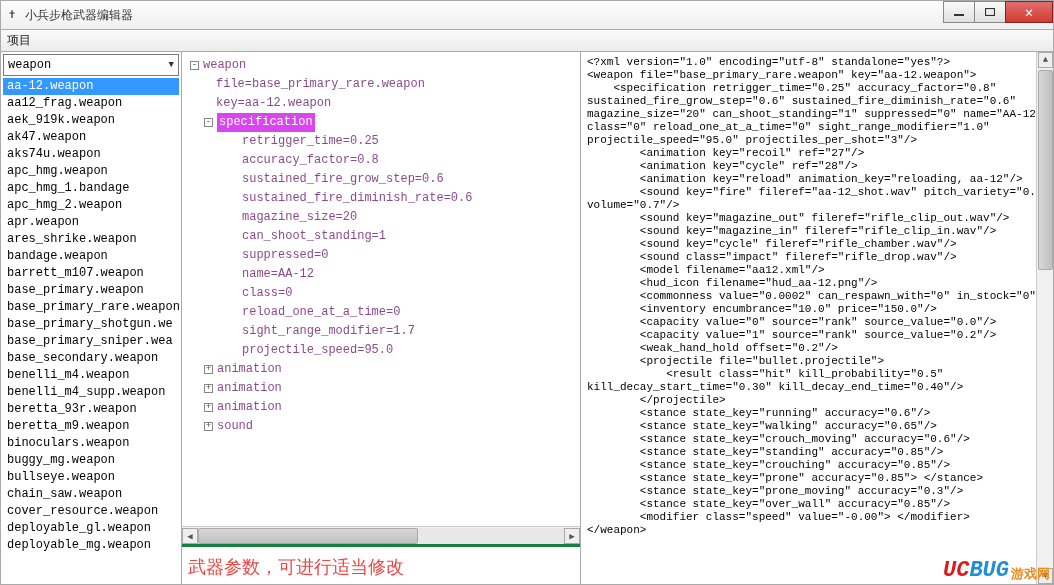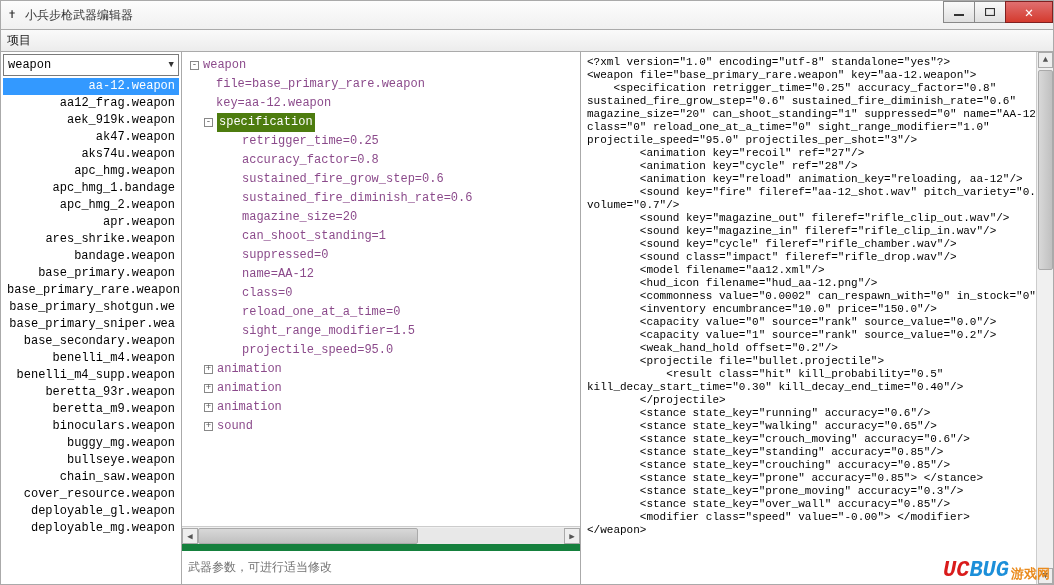--- a/index.html
+++ b/index.html
@@ -19,39 +19,39 @@
 
 .menubar { height:22px; background:linear-gradient(#fafafa,#ececec); border-left:1px solid #aaa; border-right:1px solid #aaa; border-bottom:1px solid #aaa; display:flex; align-items:center; padding:0 6px; }
 .menubar span { margin-right:12px; color:#222; }
 
 
 .main { display:flex; height:calc(585px - 30px - 22px); border:1px solid #aaa; border-top:0; }
 .left { width:180px; display:flex; flex-direction:column; border-right:0; }
 .dropdown { height:22px; margin:2px; border:1px solid #7a7a7a; display:flex; align-items:center; justify-content:space-between; padding:0 4px; background:#fff; }
 .dropdown .arrow { font-size:9px; color:#333; }
 .listbox { flex:1; overflow:hidden; margin:0 2px 2px 2px; border:0; background:#fff; }
-.listbox .item { padding:1px 4px; white-space:nowrap; color:#000; line-height:15px;text-align:right; }
+.listbox .item { padding:1px 4px; white-space:nowrap; color:#000; line-height:15px; }
 .listbox .item.sel { background:#3399ff; color:#fff; }
 
 
 .middle { width:400px; border-left:1px solid #aaa; border-right:1px solid #aaa; display:flex; flex-direction:column; }
 .tree { flex:1; overflow:hidden; padding:4px 0 0 0; font-family:"Consolas","Courier New",monospace; font-size:14px; line-height:19px; color:#000; position:relative; }
 .tree .node { white-space:nowrap; height:19px; display:flex; align-items:center; }
 .plusminus { display:inline-block; width:9px; height:9px; border:1px solid #888; text-align:center; line-height:7px; font-size:9px; color:#555; margin-right:4px; background:#fff; }
 .tree .tag { color:#8B4A8B; }
 .tree .attr { color:#8B4A8B; }
-.tree .sel { background:#4d7c0f; color:#fff; padding:0 2px; }
+.tree .sel { background:#d946ef; color:#fff; padding:0 2px; }
 .hscroll { height:18px; background:#f0f0f0; border-top:1px solid #ccc; position:relative; display:flex; align-items:center; }
 .hscroll .track { flex:1; background:#e8e8e8; height:16px; margin:0 16px; position:relative; }
 .hscroll .thumb { position:absolute; left:0; top:0; height:16px; width:60%; background:linear-gradient(#d8d8d8,#c0c0c0); border:1px solid #aaa; border-radius:2px; }
 .hscroll .btn { width:16px; height:16px; background:#eee; border:1px solid #aaa; position:absolute; top:1px; display:flex; align-items:center; justify-content:center; font-size:9px; color:#555;}
 .hscroll .btn.l { left:0; }
 .hscroll .btn.r { right:0; }
 
-.caption { height:40px; padding:8px 6px; font-size:12px; font-family:"SimSun"; color:#737373; border-top:7px solid #15803d; }
+.caption { height:40px; padding:8px 6px; font-size:18px; font-family:"SimSun"; color:#ef4444; border-top:3px solid #15803d; }
 
 
 .right { flex:1; position:relative; overflow:hidden; }
 .xml { padding:4px 6px; font-family:"Consolas","Courier New",monospace; font-size:11px; line-height:13px; color:#000; white-space:pre; word-break:break-all; }
 .vscroll { position:absolute; right:0; top:0; width:17px; height:100%; background:#f0f0f0; border-left:1px solid #ccc; }
 .vscroll .thumb { width:15px; background:linear-gradient(90deg,#d8d8d8,#c0c0c0); border:1px solid #aaa; border-radius:2px; position:absolute; left:1px; top:18px; height:200px; }
 .vscroll .btn { width:15px; height:16px; background:#eee; border:1px solid #aaa; position:absolute; left:1px; font-size:9px; color:#555; display:flex; align-items:center; justify-content:center;}
 .vscroll .btn.t{top:0}.vscroll .btn.b{bottom:0}
 
 
@@ -95,20 +95,21 @@
         <div class="item">aa12_frag.weapon</div>
         <div class="item">aek_919k.weapon</div>
         <div class="item">ak47.weapon</div>
         <div class="item">aks74u.weapon</div>
         <div class="item">apc_hmg.weapon</div>
         <div class="item">apc_hmg_1.bandage</div>
         <div class="item">apc_hmg_2.weapon</div>
         <div class="item">apr.weapon</div>
         <div class="item">ares_shrike.weapon</div>
         <div class="item">bandage.weapon</div>
+        <div class="item">barrett_m107.weapon</div>
         <div class="item">base_primary.weapon</div>
         <div class="item">base_primary_rare.weapon</div>
         <div class="item">base_primary_shotgun.we</div>
         <div class="item">base_primary_sniper.wea</div>
         <div class="item">base_secondary.weapon</div>
         <div class="item">benelli_m4.weapon</div>
         <div class="item">benelli_m4_supp.weapon</div>
         <div class="item">beretta_93r.weapon</div>
         <div class="item">beretta_m9.weapon</div>
         <div class="item">binoculars.weapon</div>
@@ -176,21 +177,21 @@
         <div class="node">
           <span class="ind" style="width:60px"></span>
           <span class="attr">class=0</span>
         </div>
         <div class="node">
           <span class="ind" style="width:60px"></span>
           <span class="attr">reload_one_at_a_time=0</span>
         </div>
         <div class="node">
           <span class="ind" style="width:60px"></span>
-          <span class="attr">sight_range_modifier=1.5</span>
+          <span class="attr">sight_range_modifier=1.7</span>
         </div>
         <div class="node">
           <span class="ind" style="width:60px"></span>
           <span class="attr">projectile_speed=95.0</span>
         </div>
         <div class="node">
           <span class="ind" style="width:22px"></span>
           <span class="plusminus">+</span>
           <span class="tag">animation</span>
         </div>

